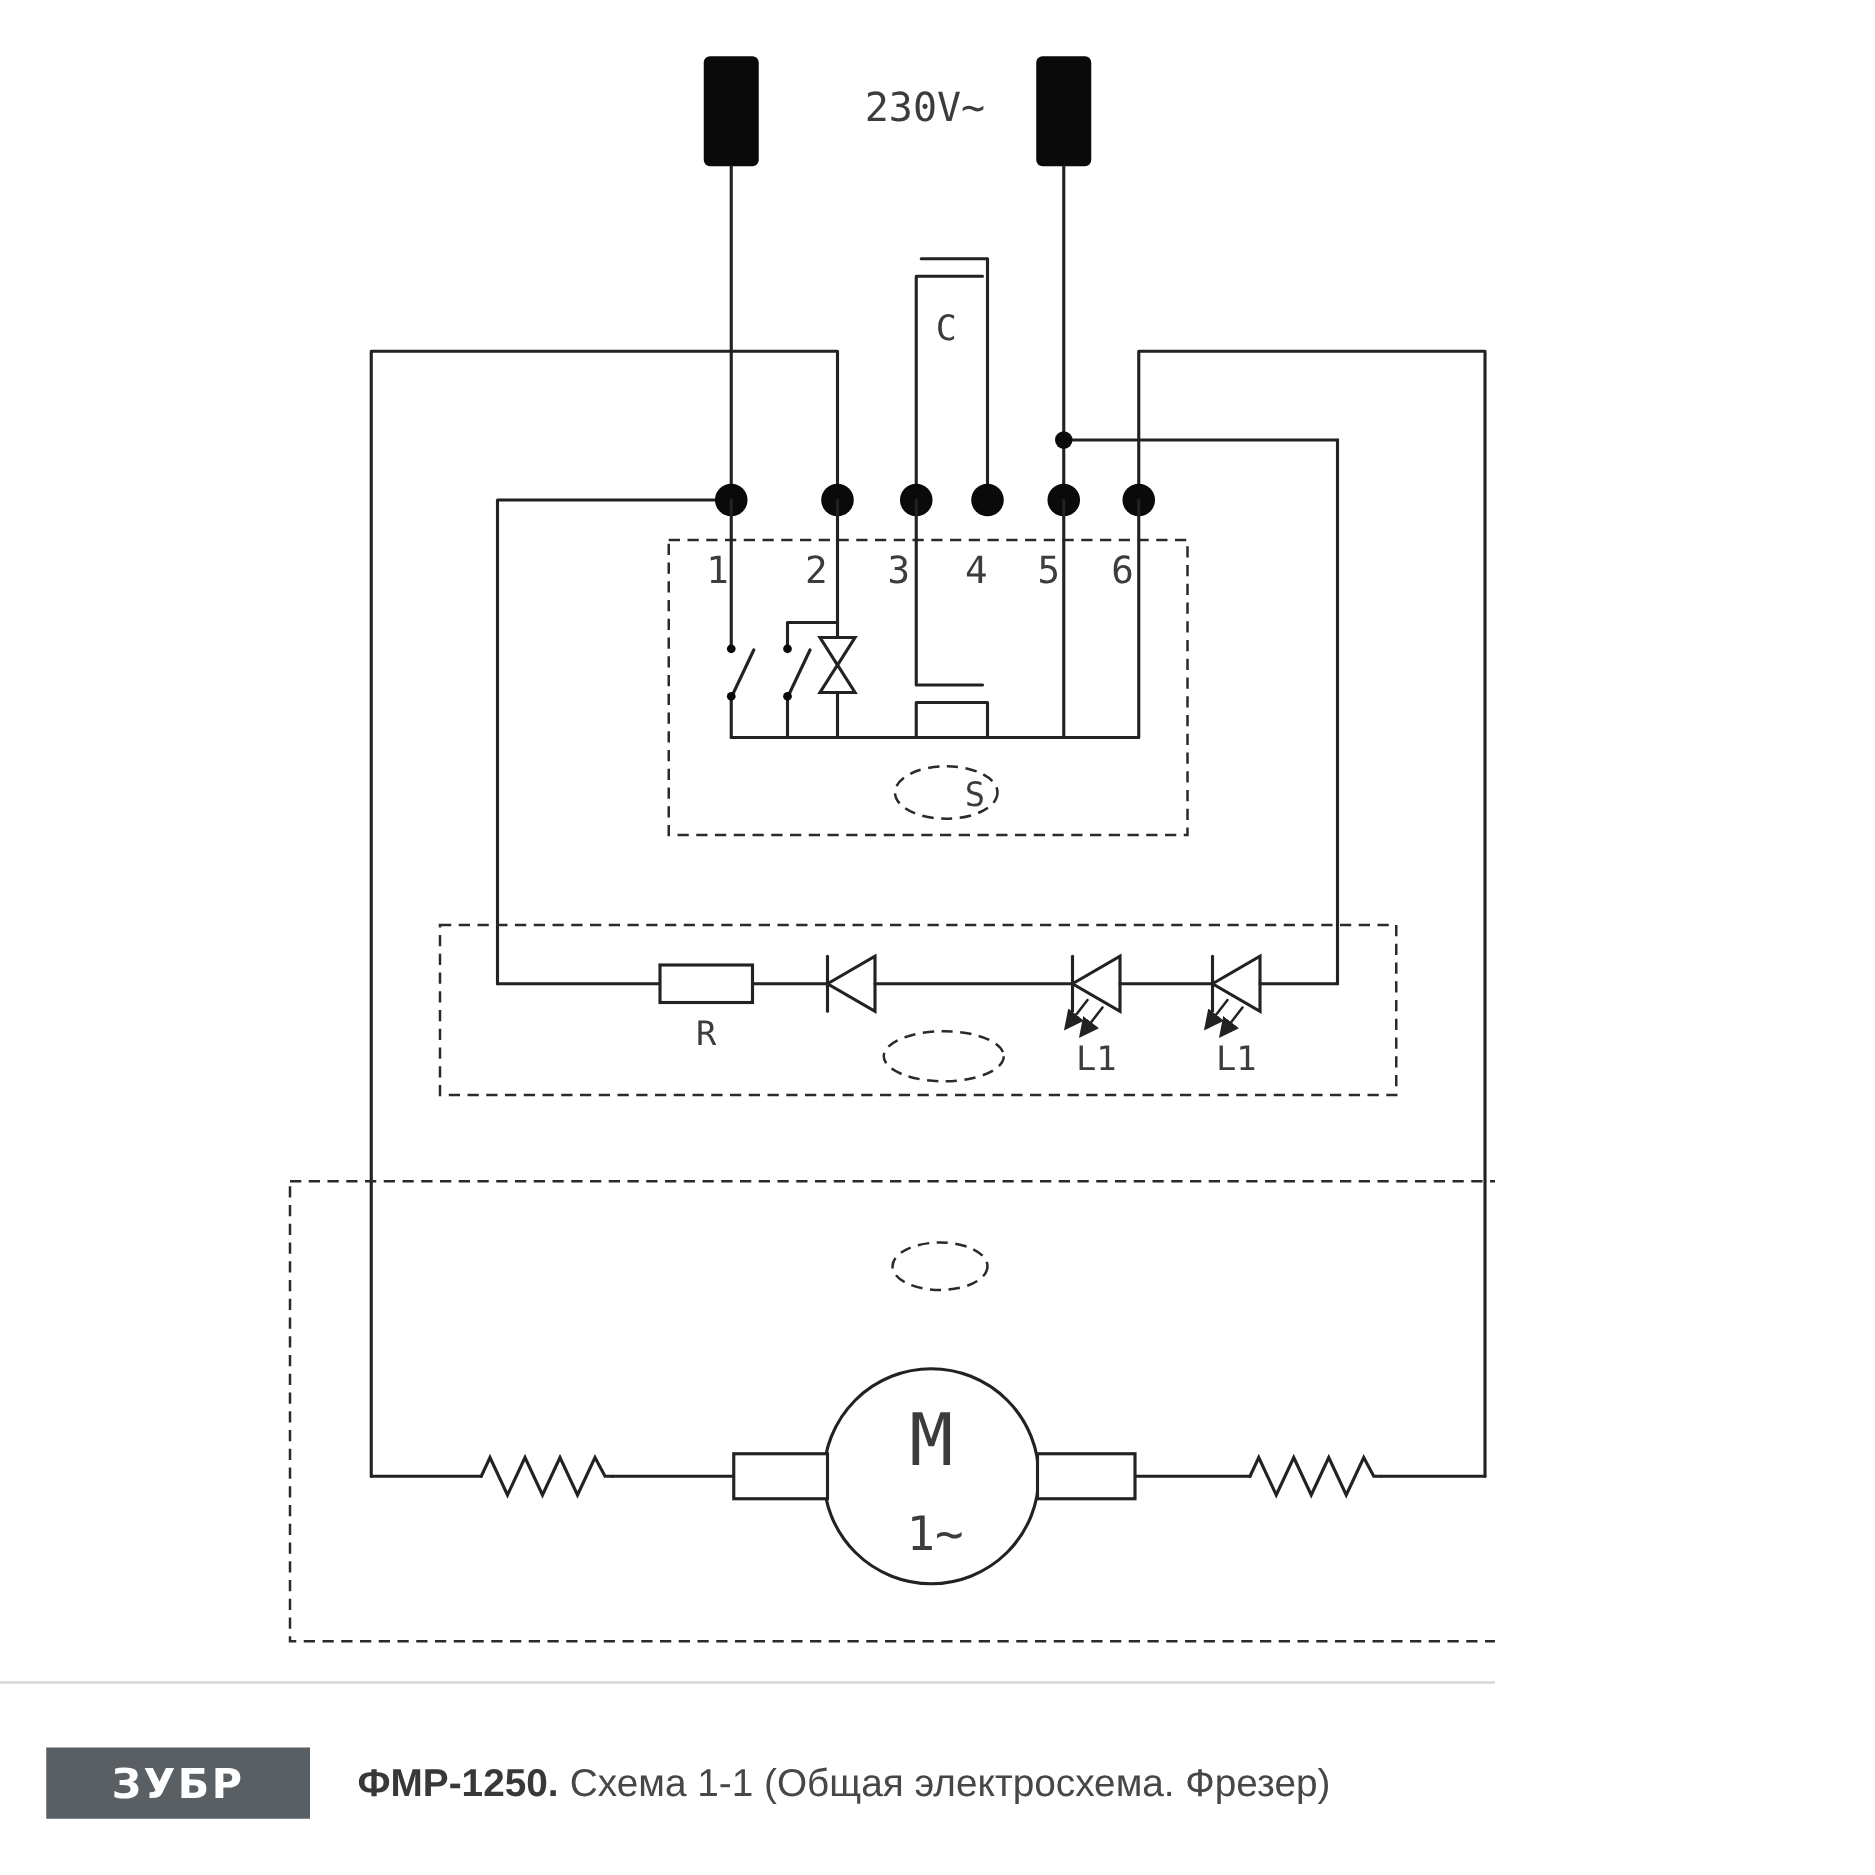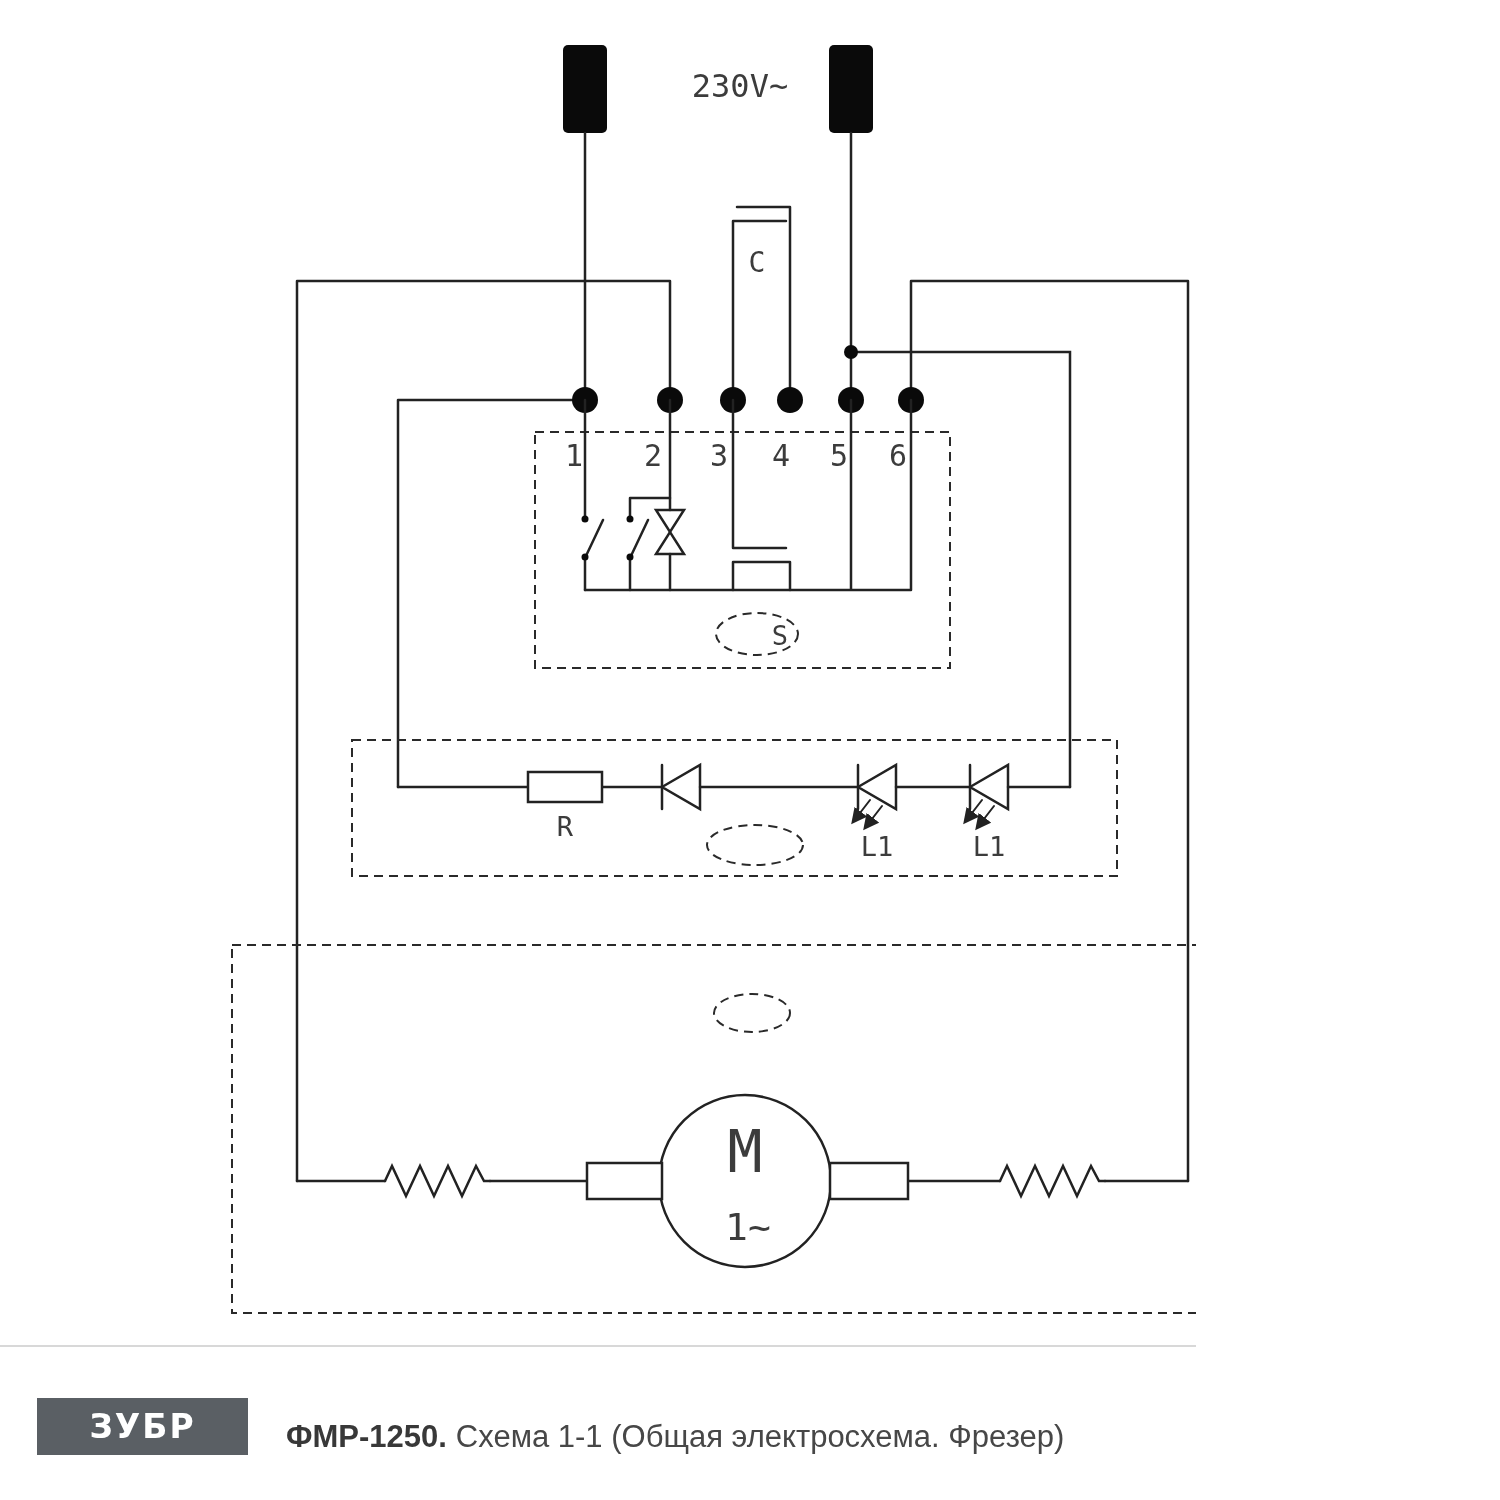--- a/index.html
+++ b/index.html
@@ -5,21 +5,21 @@
   html,body{margin:0;padding:0;background:#ffffff;}
   .page{position:relative;width:1196px;height:1500px;background:#ffffff;overflow:hidden;}
   svg{position:absolute;left:0;top:0;}
   .wire{stroke:#222222;stroke-width:2.5;fill:none;stroke-linecap:round;}
   .thin{stroke-width:2;}
   .dashed{stroke:#2a2a2a;stroke-width:2;fill:none;stroke-dasharray:9 6;}
   .comp{stroke:#222222;stroke-width:2.5;fill:#ffffff;}
   .solid{fill:#0a0a0a;stroke:none;}
   .lbl{font-family:"DejaVu Sans Mono",monospace;fill:#3c3c3c;}
   .footer{position:absolute;left:0;top:1345px;width:1500px;height:155px;border-top:2px solid #d8d8d8;background:#ffffff;}
-  .footer-row{display:flex;align-items:flex-end;margin:51px 0 0 37px;}
+  .footer-row{display:flex;align-items:center;margin:51px 0 0 37px;}
   .logo{width:211px;height:57px;background:#5a5f64;display:flex;align-items:center;justify-content:center;gap:10px;}
   .logo-text{color:#ffffff;font-family:"DejaVu Sans",sans-serif;font-weight:bold;font-size:33px;letter-spacing:2px;}
   .caption{margin-left:38px;font-family:"Liberation Sans",sans-serif;font-size:31px;color:#3d3d3d;white-space:nowrap;}
   .model{font-weight:700;color:#383838;}
   .subtitle{font-weight:400;color:#474747;margin-left:9px;}
 </style>
 </head>
 <body>
 
 <div class="page">

